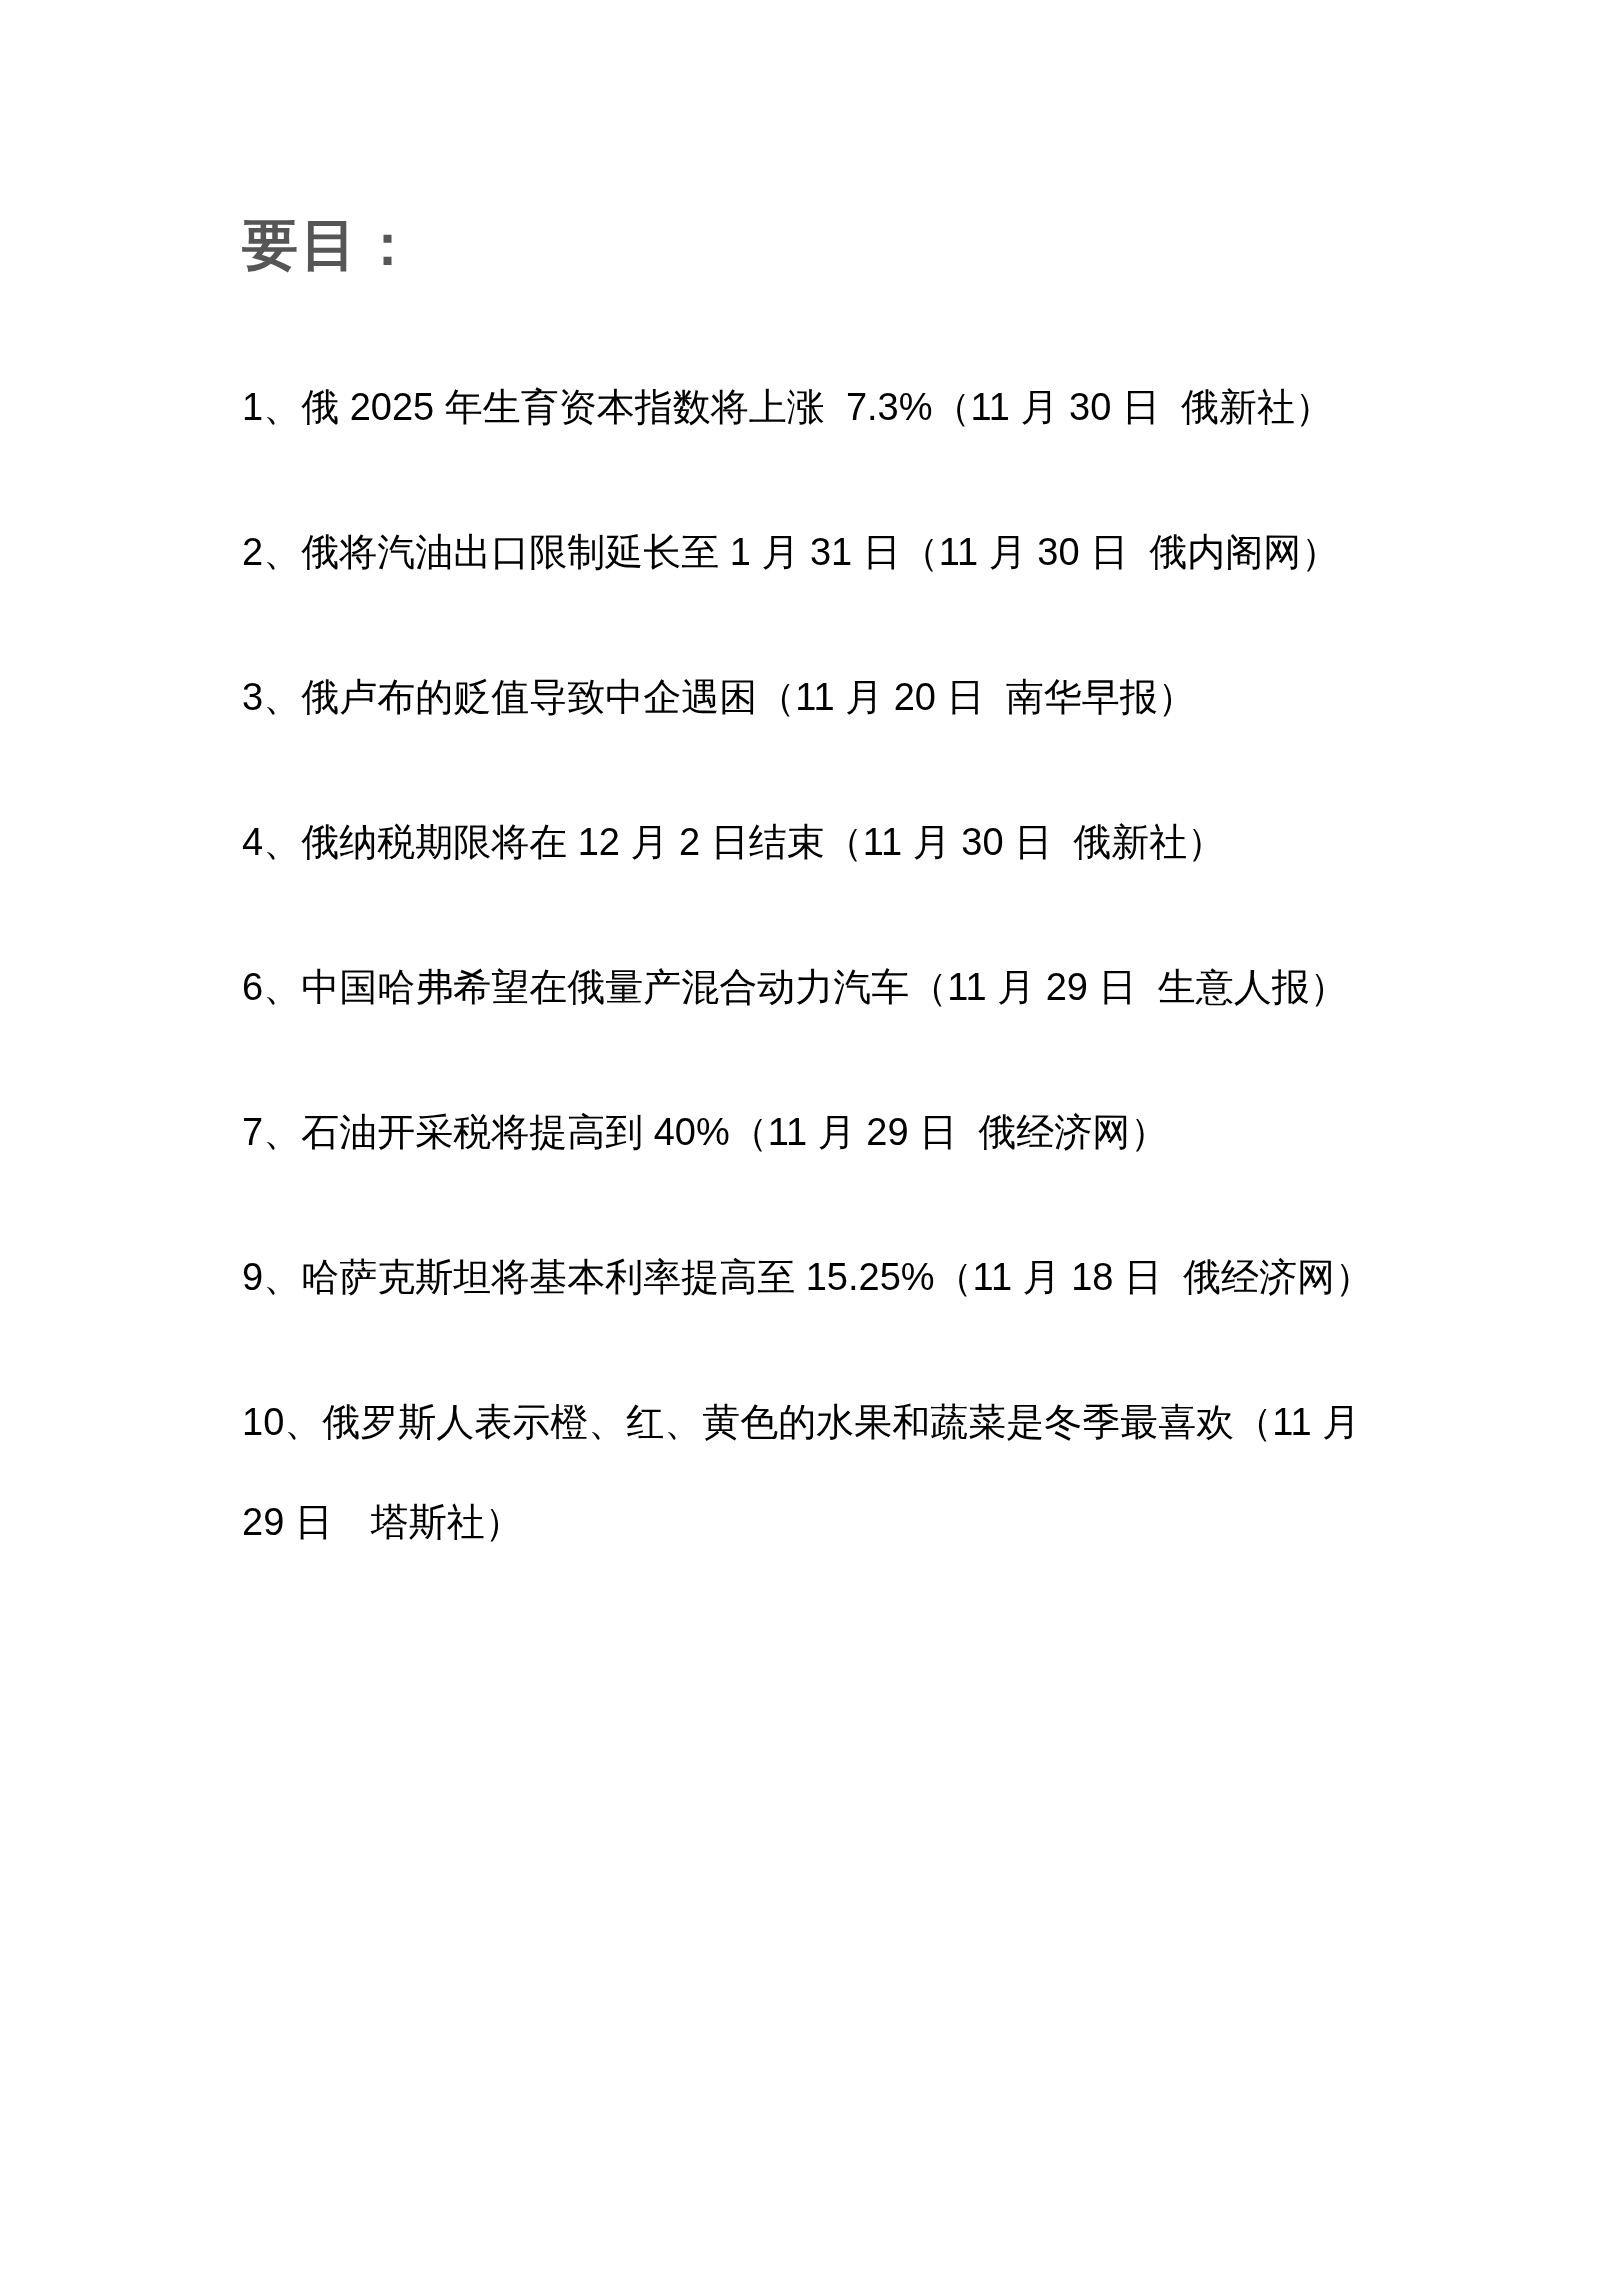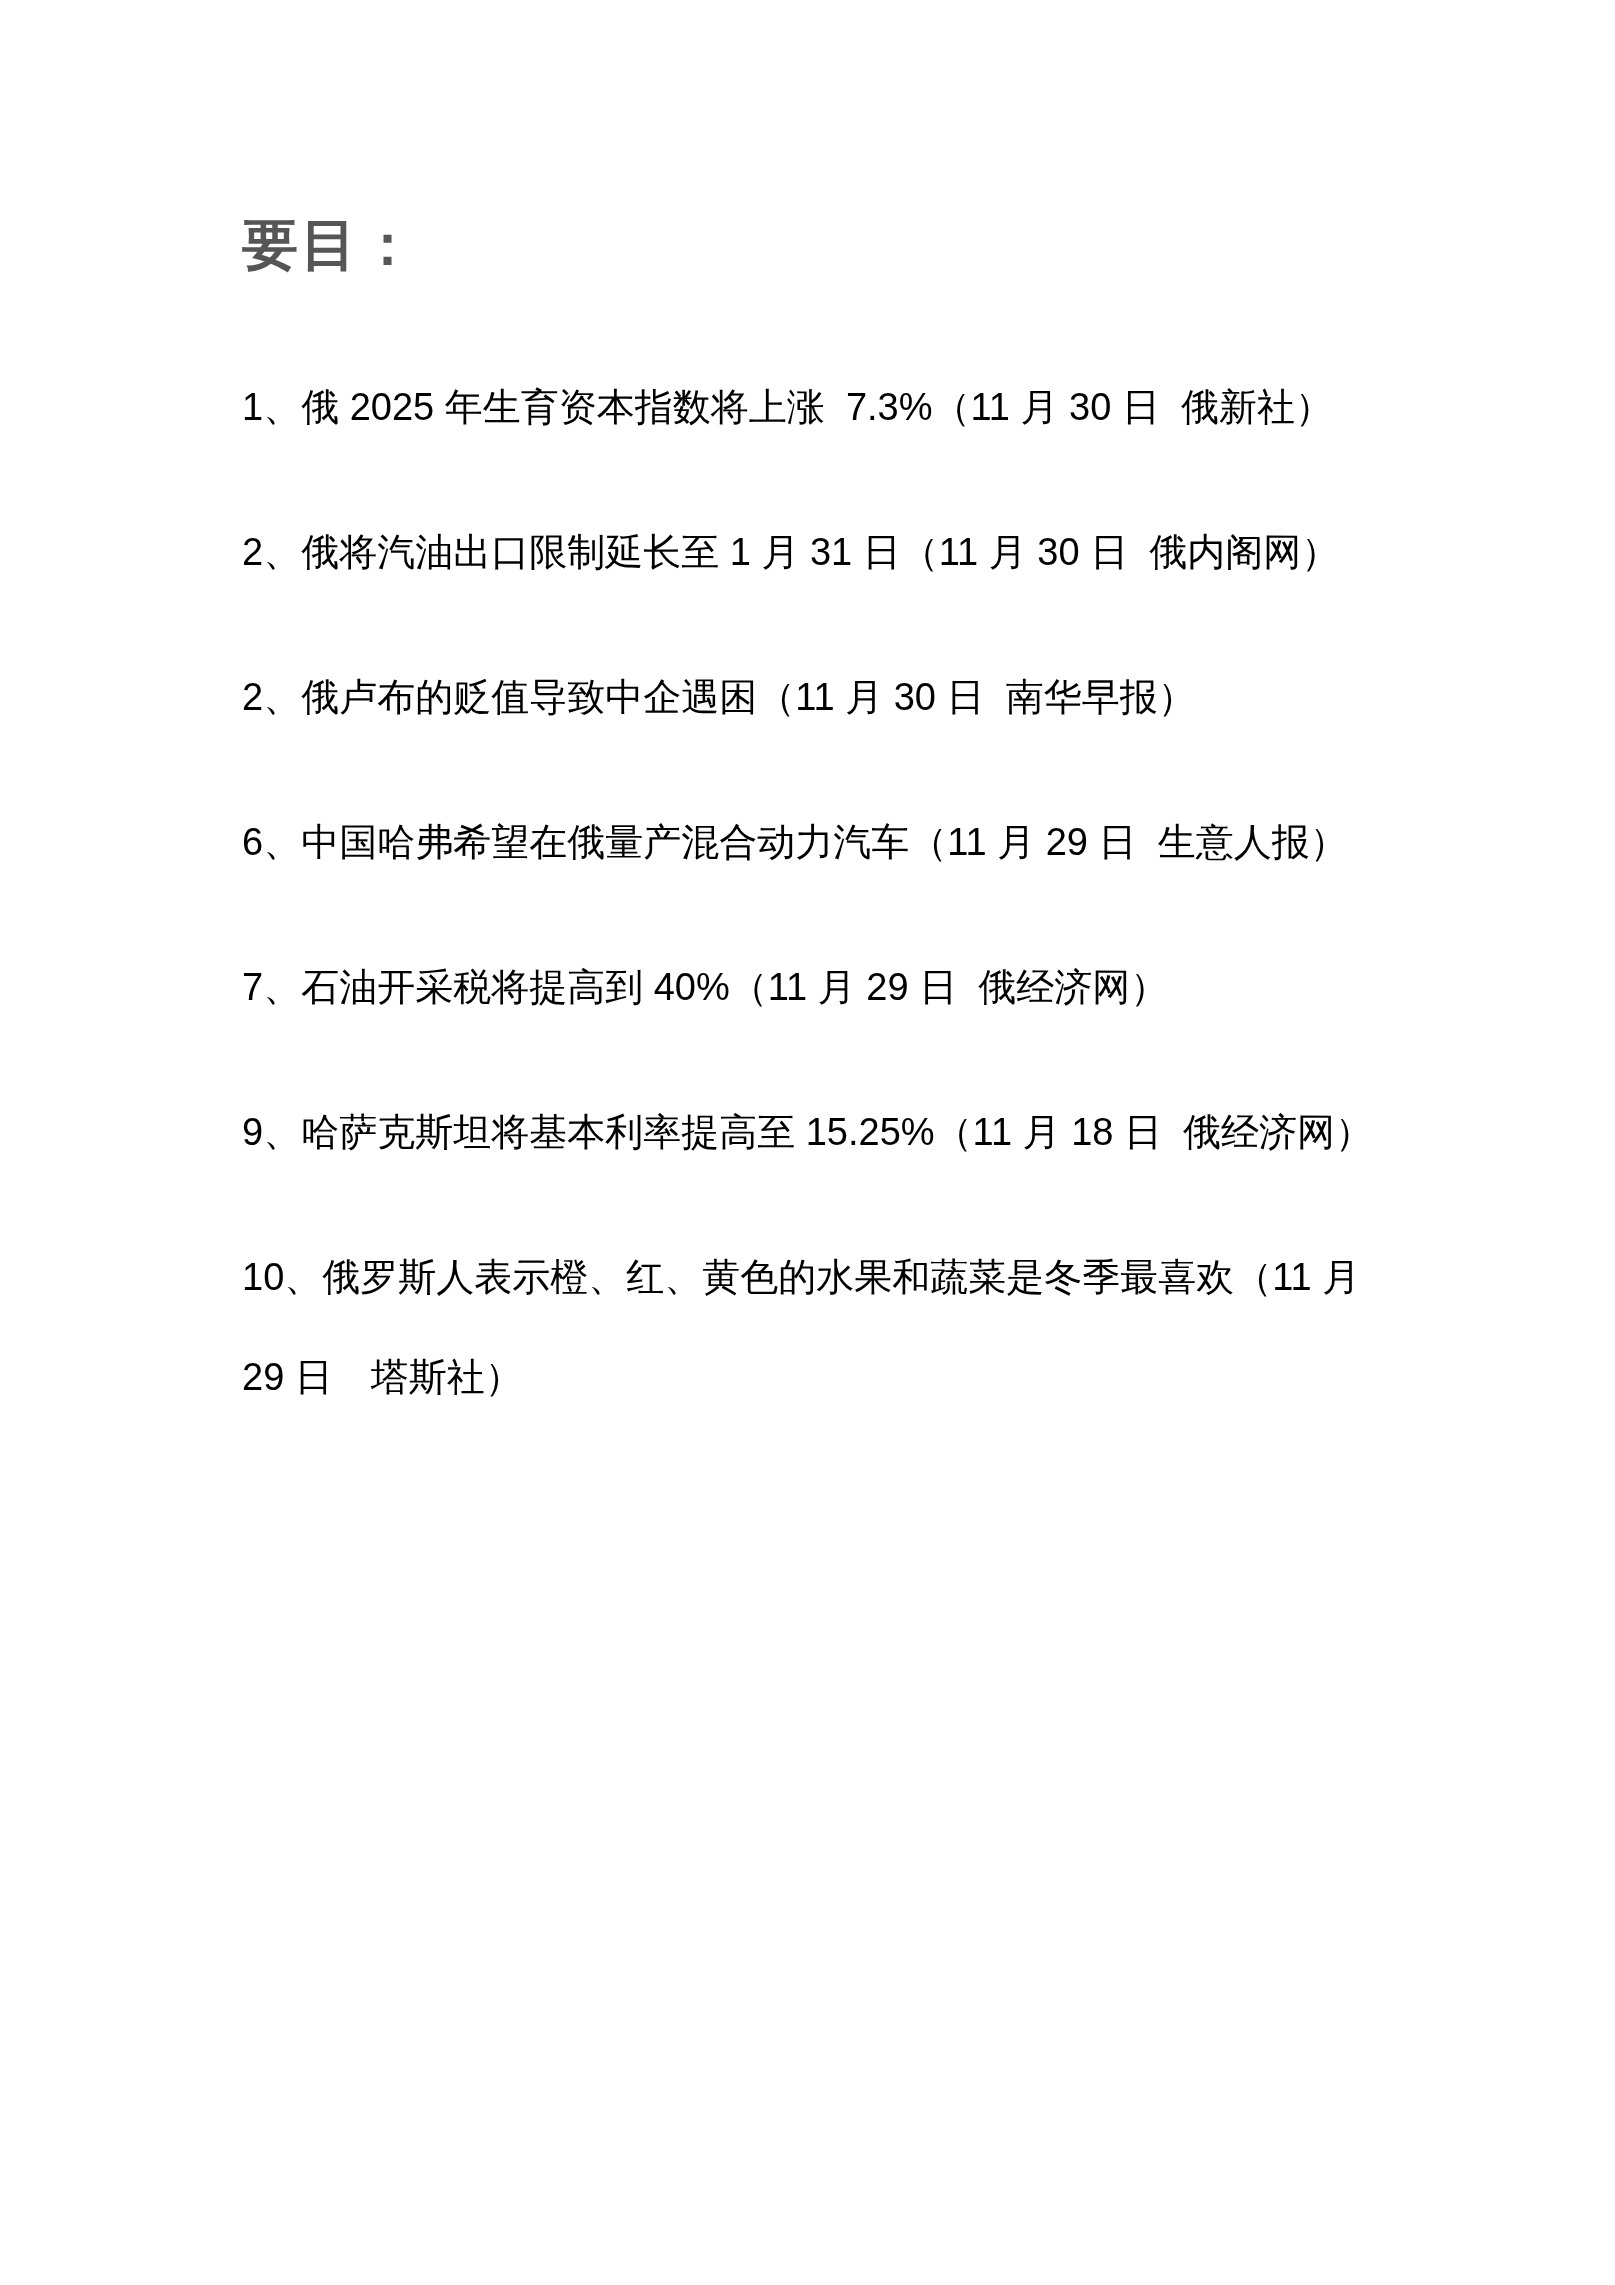--- a/index.html
+++ b/index.html
@@ -39,19 +39,20 @@
     text-align: left;
   }
 </style>
 </head>
 <body>
 
 <div class="page">
   <h1 class="heading">要目：</h1>
   <p class="item">1、俄 2025 年生育资本指数将上涨  7.3%（11 月 30 日  俄新社）</p>
   <p class="item">2、俄将汽油出口限制延长至 1 月 31 日（11 月 30 日  俄内阁网）</p>
-  <p class="item">2、俄卢布的贬值导致中企遇困（11 月 30 日  南华早报）</p>
+  <p class="item">3、俄卢布的贬值导致中企遇困（11 月 20 日  南华早报）</p>
+  <p class="item">4、俄纳税期限将在 12 月 2 日结束（11 月 30 日  俄新社）</p>
   <p class="item">6、中国哈弗希望在俄量产混合动力汽车（11 月 29 日  生意人报）</p>
   <p class="item">7、石油开采税将提高到 40%（11 月 29 日  俄经济网）</p>
   <p class="item">9、哈萨克斯坦将基本利率提高至 15.25%（11 月 18 日  俄经济网）</p>
   <p class="item">10、俄罗斯人表示橙、红、黄色的水果和蔬菜是冬季最喜欢（11 月 29 日　塔斯社）</p>
 </div>
 
 
 </body></html>

